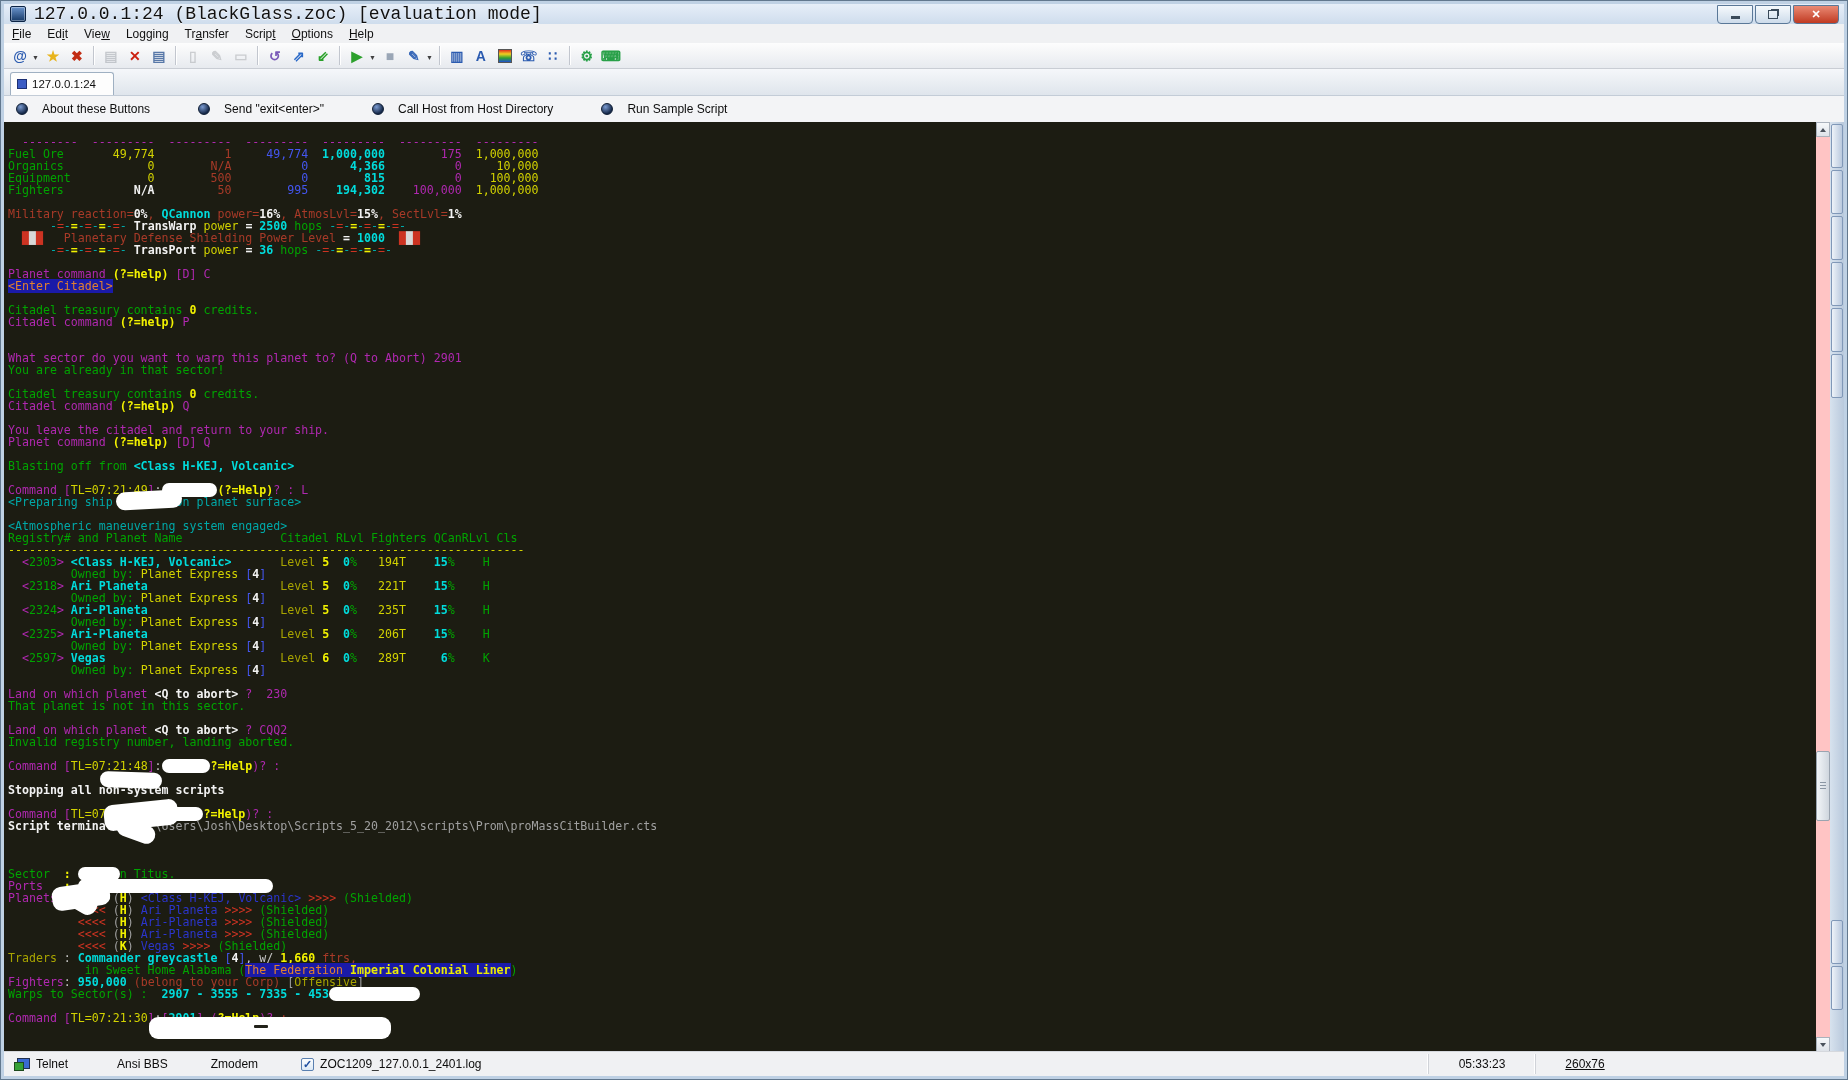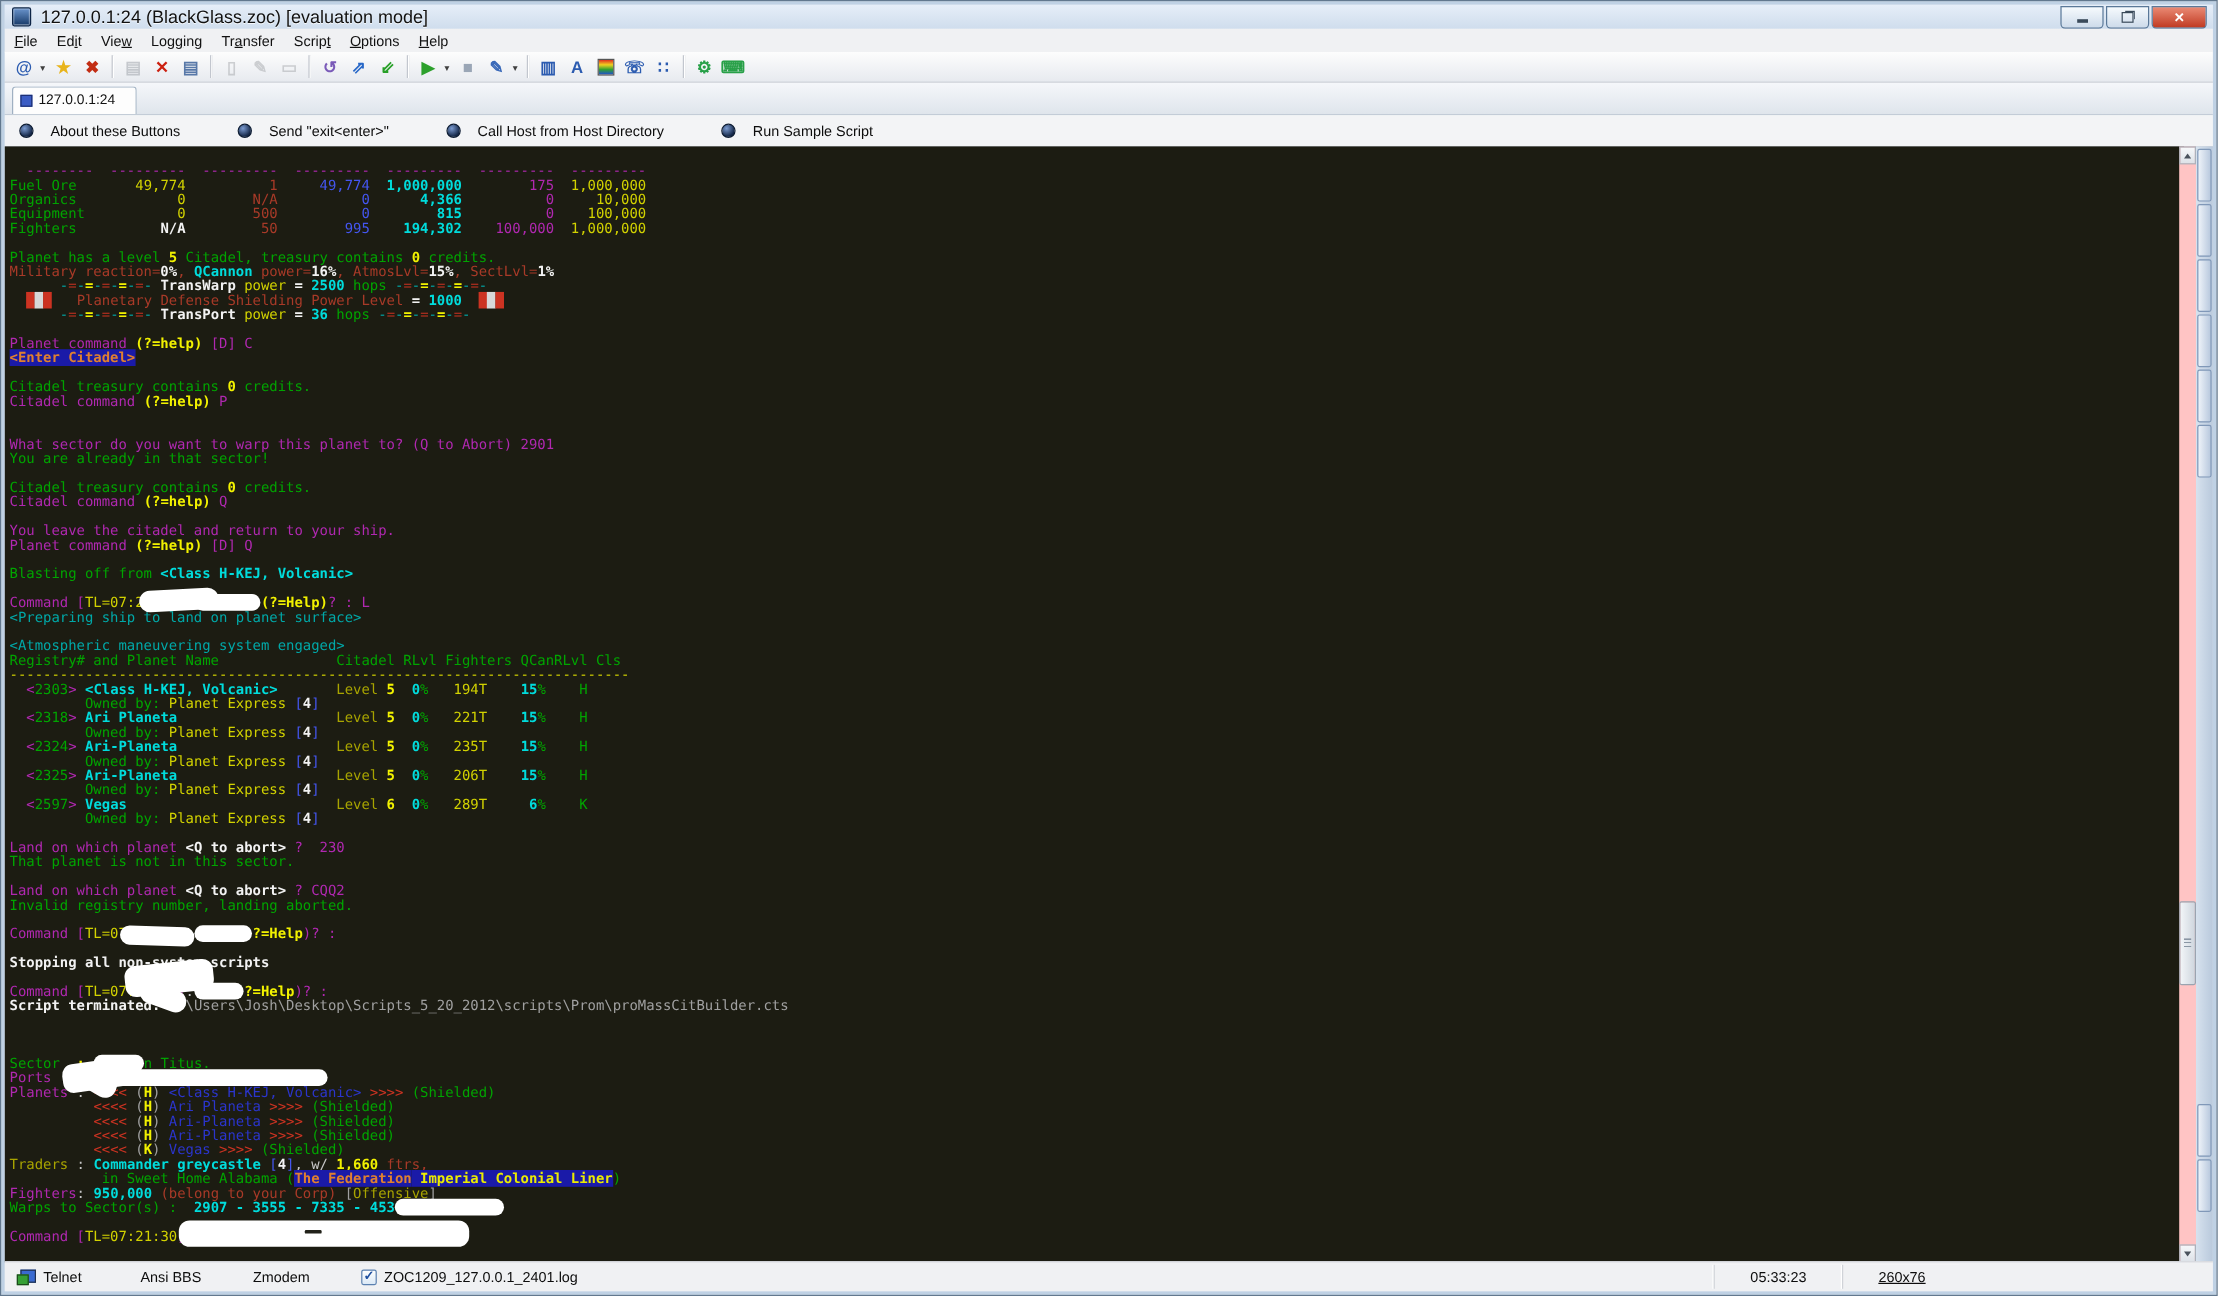--- a/index.html
+++ b/index.html
@@ -4,21 +4,21 @@
 <style>
   html,body{margin:0;padding:0;background:#9aa8b8;}
   .window{position:relative;width:1848px;height:1080px;box-sizing:border-box;
     border:1px solid #62788e;box-shadow:inset 0 0 0 3px #bfd1e4;
     font-family:"Liberation Sans",sans-serif;background:#e9eef4;overflow:hidden;}
   
   .titlebar{position:absolute;left:3px;top:3px;right:3px;height:20px;
     background:linear-gradient(#e6eef8,#cfdded);display:flex;align-items:center;}
   .app-icon{width:14px;height:14px;margin:0 8px 0 6px;border-radius:2px;
     background:linear-gradient(#6a94cc,#173a68);border:1px solid #0c2446;box-shadow:inset 0 0 0 1px rgba(255,255,255,.35);}
-  .title-text{font-size:15px;color:#111;text-shadow:0 1px 0 rgba(255,255,255,.8);}
+  .title-text{font-size:18px;color:#111;text-shadow:0 1px 0 rgba(255,255,255,.8);font-family:Liberation Mono, monospace;}
   .win-controls{position:absolute;right:5px;top:1px;display:flex;gap:2px;}
   .wc{width:34px;height:17px;border:1px solid #5a7898;border-radius:0 0 4px 4px;
     background:linear-gradient(#f6fafd,#cddbea);display:flex;align-items:center;justify-content:center;
     font-size:10px;color:#333;}
   .wc.close{width:44px;background:linear-gradient(#ea8a74,#c03a22);color:#fff;font-weight:bold;font-size:11px;}
   .wc .minus{width:9px;height:3px;background:#3a4a5a;margin-top:6px;}
   .wc .rest{width:8px;height:7px;border:1px solid #3a4a5a;box-shadow:2px -2px 0 -1px #3a4a5a;}
   
   .menubar{position:absolute;left:3px;top:23px;right:3px;height:19px;background:#f0f1f3;
     display:flex;align-items:center;font-size:12px;color:#111;border-bottom:1px solid #dcdee2;}
@@ -54,21 +54,21 @@
     overflow:hidden;padding:14px 0 0 4px;box-sizing:border-box;
     font-family:"DejaVu Sans Mono",monospace;font-size:11.6px;line-height:12px;}
   .tline{height:12px;white-space:pre;}
   .t-grn{color:#00a400}
   .t-yel{color:#d2d200}.t-byel{color:#f2f200;font-weight:bold}.t-oli{color:#a8a400}
   .t-mag{color:#b028b0}.t-red{color:#a83a28}.t-brd{color:#cc3322}
   .t-cyn{color:#00a8a8}.t-bcyn{color:#00dcdc;font-weight:bold}
   .t-blu{color:#4456f0}.t-dblu{color:#2b35cc}
   .t-wht{color:#c8c8c8}.t-bwht{color:#f2f2f2;font-weight:bold}
   .t-gry{color:#a0a0a0}.t-lgt{color:#d8d8d8}
-  .t-selorg{color:#e08030;background:#1a1aa8;font-weight:bold}
+  .t-selorg{color:#e08030;background:#1a1aa8;font-weight:normal}
   .t-selyel{color:#ecec00;background:#1a1aa8;font-weight:bold}
   .t-rdt{background:#ffffff;color:transparent;border-radius:7px;}
   .redact{position:absolute;background:#fff;border-radius:9px;}
   .redact.dark{background:#22221a;border-radius:1px;}
   
   .vscroll{position:absolute;right:17px;top:121px;width:14px;bottom:27px;background:#ffc4c4;}
   .sb-arrow{position:absolute;left:0;width:14px;height:15px;background:linear-gradient(#f6f8fa,#dde2e8);
     border:1px solid #aab2bc;box-sizing:border-box;display:flex;align-items:center;justify-content:center;}
   .sb-arrow.up{top:0}.sb-arrow.down{bottom:0}
   .tri-up{width:0;height:0;border-left:3px solid transparent;border-right:3px solid transparent;border-bottom:4px solid #4a525c;}
@@ -249,21 +249,20 @@
       </div>
     </div>
 
   <div class="terminal">
       <div class="tline"><span class="t-mag">  --------  ---------  ---------  ---------  ---------  ---------  ---------</span></div>
       <div class="tline"><span class="t-grn">Fuel Ore  </span><span class="t-yel">     49,774</span><span class="t-red">          1</span><span class="t-blu">     49,774</span><span class="t-bcyn">  1,000,000</span><span class="t-mag">        175</span><span class="t-yel">  1,000,000</span></div>
       <div class="tline"><span class="t-grn">Organics  </span><span class="t-yel">          0</span><span class="t-red">        N/A</span><span class="t-blu">          0</span><span class="t-bcyn">      4,366</span><span class="t-mag">          0</span><span class="t-yel">     10,000</span></div>
       <div class="tline"><span class="t-grn">Equipment </span><span class="t-yel">          0</span><span class="t-red">        500</span><span class="t-blu">          0</span><span class="t-bcyn">        815</span><span class="t-mag">          0</span><span class="t-yel">    100,000</span></div>
       <div class="tline"><span class="t-grn">Fighters  </span><span class="t-bwht">        N/A</span><span class="t-red">         50</span><span class="t-blu">        995</span><span class="t-bcyn">    194,302</span><span class="t-mag">    100,000</span><span class="t-yel">  1,000,000</span></div>
       <div class="tline"></div>
-      <div class="tline"><span class="t-grn">Planet has a level </span><span class="t-byel">5</span><span class="t-grn"> Citadel, treasury contains </span><span class="t-byel">0</span><span class="t-grn"> credits.</span></div>
       <div class="tline"><span class="t-red">Military reaction=</span><span class="t-bwht">0%</span><span class="t-red">, </span><span class="t-bcyn">QCannon</span><span class="t-red"> power=</span><span class="t-bwht">16%</span><span class="t-red">, AtmosLvl=</span><span class="t-bwht">15%</span><span class="t-red">, SectLvl=</span><span class="t-bwht">1%</span></div>
       <div class="tline"><span class="t-wht">      </span><span class="t-cyn">-</span><span class="t-brd">=</span><span class="t-cyn">-</span><span class="t-byel">=</span><span class="t-cyn">-</span><span class="t-brd">=</span><span class="t-cyn">-</span><span class="t-byel">=</span><span class="t-cyn">-</span><span class="t-brd">=</span><span class="t-cyn">-</span><span class="t-bwht"> TransWarp </span><span class="t-yel">power </span><span class="t-bwht">= </span><span class="t-bcyn">2500</span><span class="t-grn"> hops </span><span class="t-cyn">-</span><span class="t-brd">=</span><span class="t-cyn">-</span><span class="t-byel">=</span><span class="t-cyn">-</span><span class="t-brd">=</span><span class="t-cyn">-</span><span class="t-byel">=</span><span class="t-cyn">-</span><span class="t-brd">=</span><span class="t-cyn">-</span></div>
       <div class="tline"><span class="t-wht">  </span><span class="t-brd">█</span><span class="t-lgt">█</span><span class="t-brd">█</span><span class="t-red">   Planetary Defense Shielding Power Level </span><span class="t-bwht">= </span><span class="t-bcyn">1000</span><span class="t-wht">  </span><span class="t-brd">█</span><span class="t-lgt">█</span><span class="t-brd">█</span></div>
       <div class="tline"><span class="t-wht">      </span><span class="t-cyn">-</span><span class="t-brd">=</span><span class="t-cyn">-</span><span class="t-byel">=</span><span class="t-cyn">-</span><span class="t-brd">=</span><span class="t-cyn">-</span><span class="t-byel">=</span><span class="t-cyn">-</span><span class="t-brd">=</span><span class="t-cyn">-</span><span class="t-bwht"> TransPort </span><span class="t-yel">power </span><span class="t-bwht">= </span><span class="t-bcyn">36</span><span class="t-grn"> hops </span><span class="t-cyn">-</span><span class="t-brd">=</span><span class="t-cyn">-</span><span class="t-byel">=</span><span class="t-cyn">-</span><span class="t-brd">=</span><span class="t-cyn">-</span><span class="t-byel">=</span><span class="t-cyn">-</span><span class="t-brd">=</span><span class="t-cyn">-</span></div>
       <div class="tline"></div>
       <div class="tline"><span class="t-mag">Planet command </span><span class="t-byel">(?=help)</span><span class="t-mag"> [D] C</span></div>
       <div class="tline"><span class="t-selorg">&lt;Enter Citadel&gt;</span></div>
       <div class="tline"></div>
       <div class="tline"><span class="t-grn">Citadel treasury contains </span><span class="t-byel">0</span><span class="t-grn"> credits.</span></div>
       <div class="tline"><span class="t-mag">Citadel command </span><span class="t-byel">(?=help)</span><span class="t-mag"> P</span></div>

